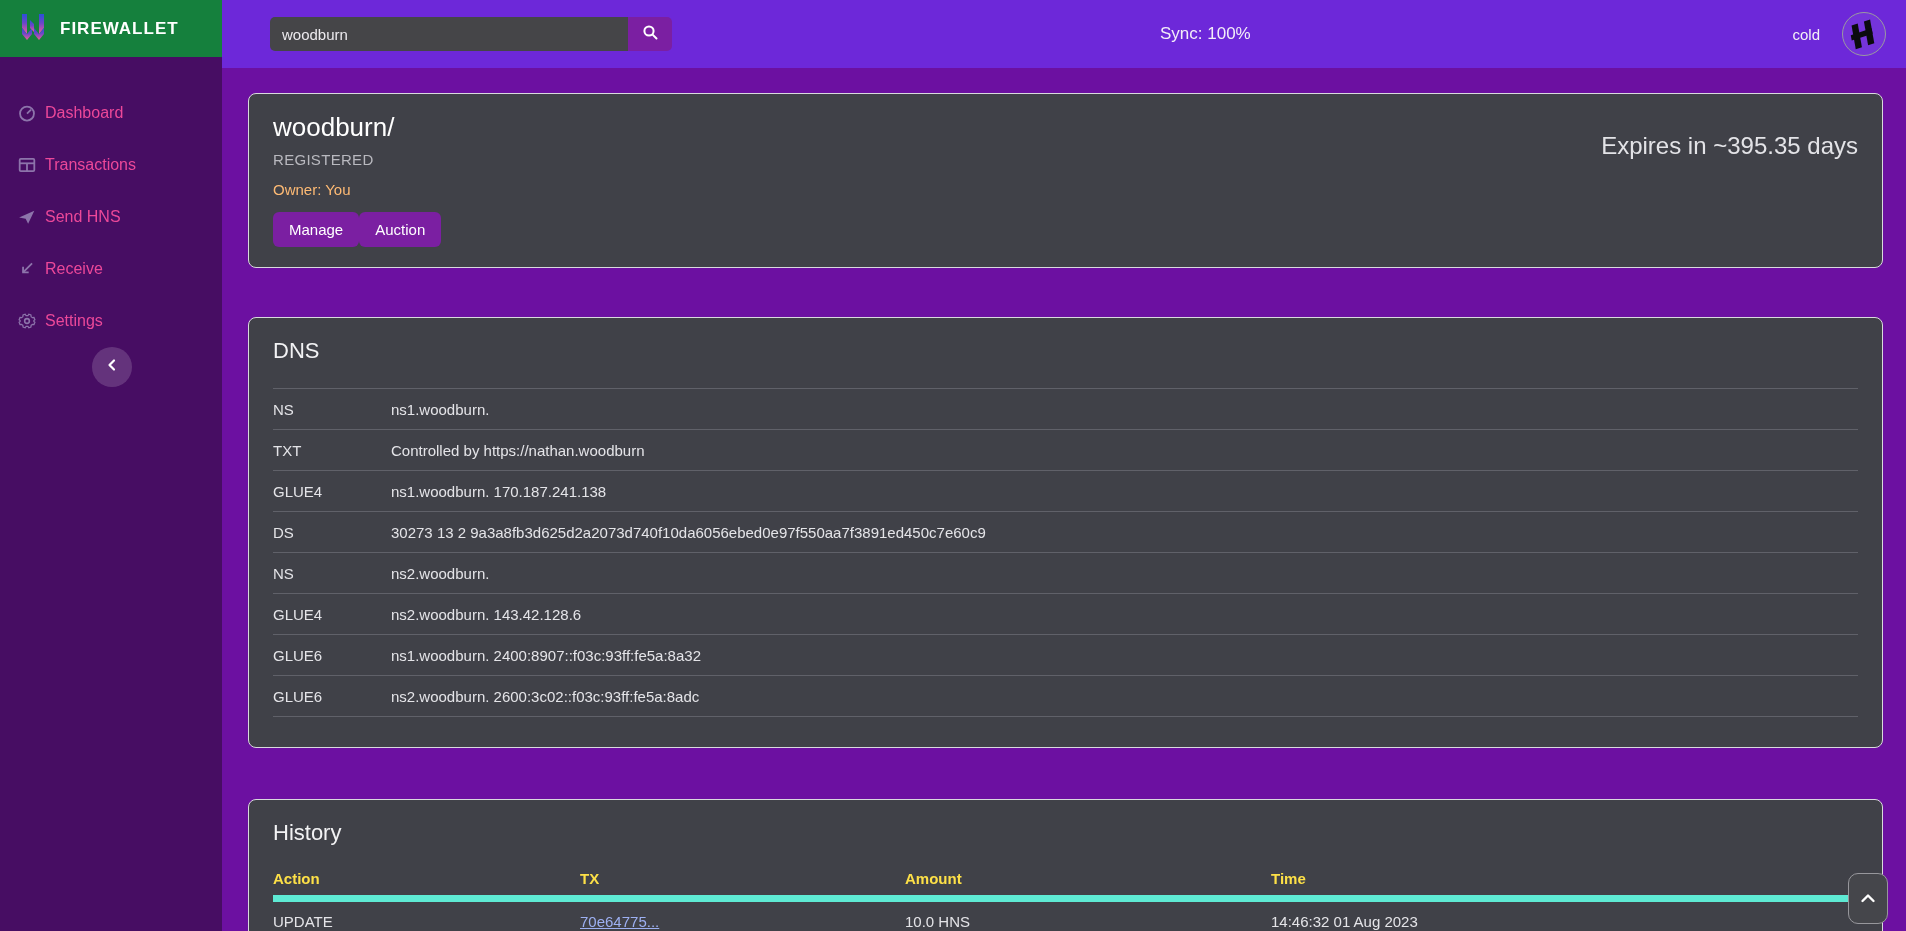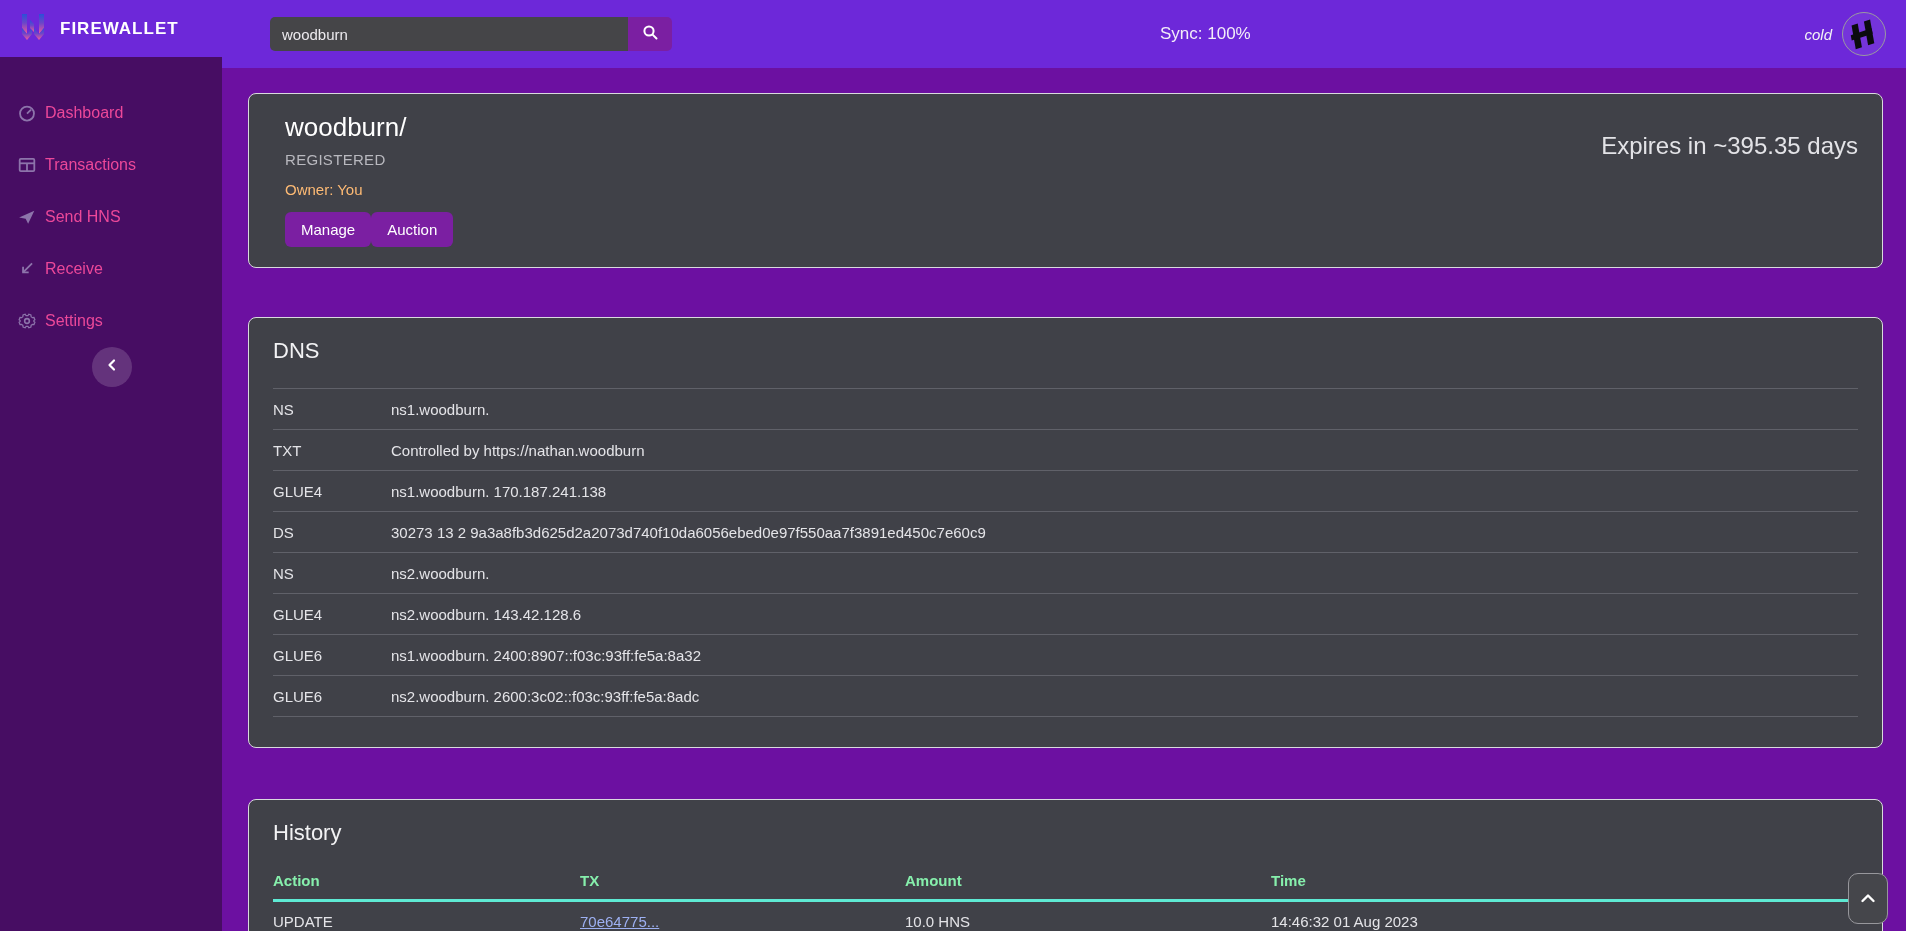--- a/index.html
+++ b/index.html
@@ -8,21 +8,21 @@
     font-family:"Liberation Sans","DejaVu Sans",sans-serif;
     background:#6c10a1;
     position:relative;
   }
   
   .sidebar {
     position:absolute; left:0; top:0; width:222px; height:931px;
     background:#470d63; z-index:5;
   }
   .sidebar-header {
-    height:57px; background:#6d28d9; display:flex; align-items:center;
+    height:57px; background:#15803d; display:flex; align-items:center;
     padding-left:18px; gap:12px;
   }
   .brand-name {
     color:#ffffff; font-weight:bold; font-size:17px; letter-spacing:1px;
   }
   .nav { margin-top:30px; }
   .nav-item {
     display:flex; align-items:center; gap:9px; padding:0 0 0 18px;
     height:52px; cursor:pointer; color:#ec4899; font-size:16px;
   }
@@ -46,39 +46,39 @@
   }
   .search-btn {
     width:44px; height:34px; background:#7b1fa2; border:none; cursor:pointer;
     border-radius:0 5px 5px 0; display:flex; align-items:center; justify-content:center;
   }
   .sync-label {
     position:absolute; left:938px; top:0; height:68px; display:flex; align-items:center;
     color:#f3edf8; font-size:17px;
   }
   .topbar-right {
-    margin-left:auto; margin-right:20px; display:flex; align-items:center; gap:10px;font-style:italic;
+    margin-left:auto; margin-right:20px; display:flex; align-items:center; gap:22px;
   }
   .wallet-name { color:#f4f1f6; font-size:15px; }
   .hs-badge {
     width:44px; height:44px; border-radius:50%; border:1px solid #9a9aa0;
     display:flex; align-items:center; justify-content:center;
     background:rgba(255,255,255,0.06); overflow:hidden;
   }
   
   .main {
     position:absolute; left:222px; top:68px; width:1684px; height:863px;
     padding:25px 23px 0 26px;
   }
   .card {
     background:#404148; border:1px solid #d9d9de; border-radius:8px;
     color:#e8e8ea;
   }
   
-  .domain-card { padding:18px 24px 20px 36px; display:flex; justify-content:space-between; }
+  .domain-card { padding:18px 24px 20px 24px; display:flex; justify-content:space-between; }
   .domain-title { color:#ffffff; font-size:26px; font-weight:normal; }
   .domain-status { color:#b9b9bf; font-size:15px; margin-top:8px; letter-spacing:0.3px; }
   .domain-owner { color:#fdba74; font-size:15px; margin-top:13px; }
   .btn-row { margin-top:14px; display:flex; }
   .pbtn {
     background:#7b1fa2; color:#ffffff; border:none; border-radius:6px;
     font-size:15px; padding:9px 16px; cursor:pointer; font-family:inherit;
   }
   .expires { color:#e3e3e7; font-size:24px;margin-top:20px; }
   
@@ -91,21 +91,21 @@
   }
   .dns-type { width:118px; flex:0 0 118px; }
   .dns-value { flex:1; }
   
   .history-card { margin-top:51px; padding:20px 24px; height:400px; }
   .h-table { margin-top:16px; }
   .h-row {
     display:grid; grid-template-columns:307px 325px 366px 1fr;
     align-items:center; height:40px; font-size:15px; color:#e4e4e8;
   }
-  .h-row.hdr { font-weight:bold; color:#86efac; border-bottom:3px solid #5eead4; }
+  .h-row.hdr { font-weight:bold; color:#fde047; border-bottom:7px solid #5eead4; }
   .h-row.body { border-bottom:1px solid #606169; }
   .tx-link { color:#9db0f2; text-decoration:underline; cursor:pointer; }
   
   .scrolltop {
     position:absolute; left:1848px; top:873px; width:40px; height:51px;
     background:#45464b; border:1px solid #97979c; border-radius:10px;
     display:flex; align-items:center; justify-content:center; cursor:pointer; z-index:10;
   }
 </style>
 </head>

